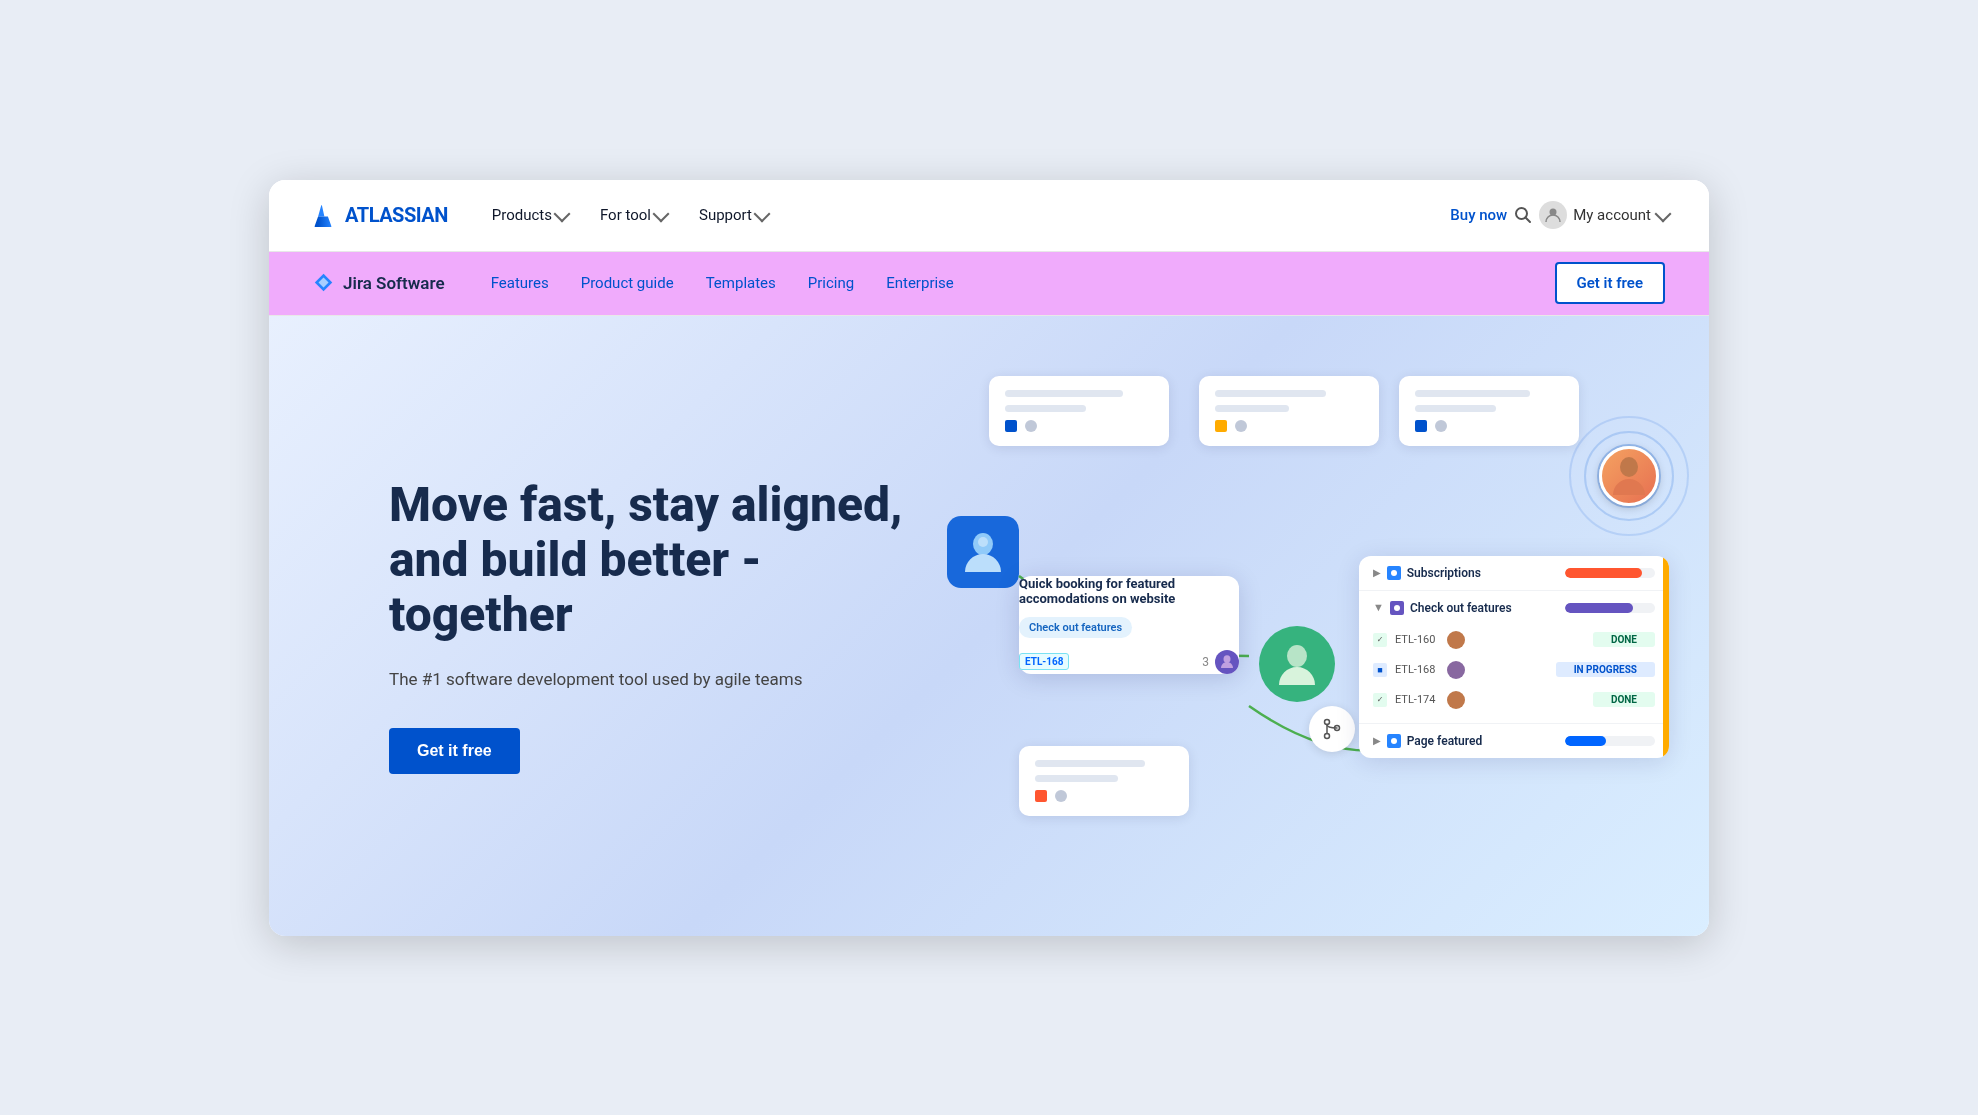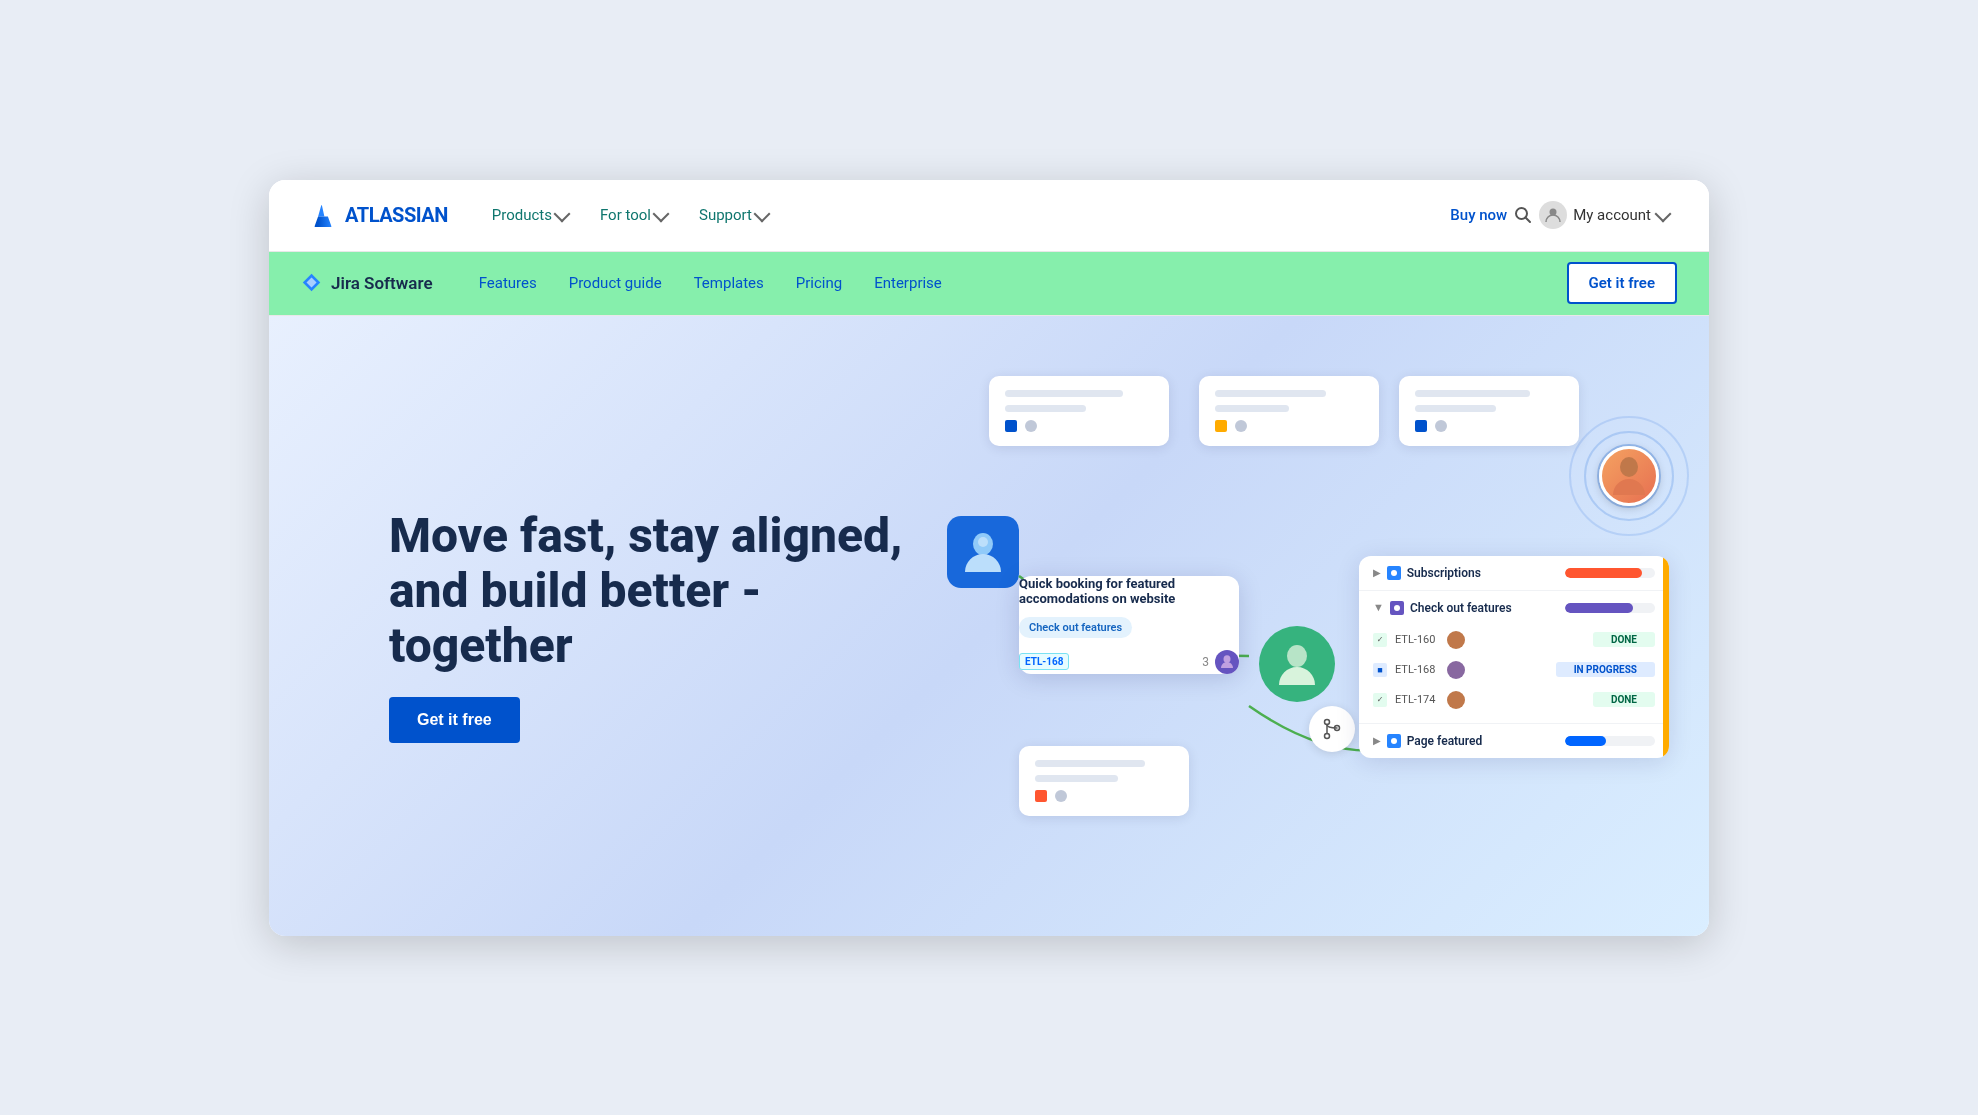--- a/index.html
+++ b/index.html
@@ -56,21 +56,21 @@
       display: flex;
       align-items: center;
       gap: 8px;
     }
     .top-nav-link {
       display: flex;
       align-items: center;
       gap: 4px;
       padding: 8px 12px;
       font-size: 15px;
-      color: #0f766e;
+      color: #0f172a;
       text-decoration: none;
       cursor: pointer;
       border-radius: 4px;
     }
     .chevron-icon {
       width: 12px;
       height: 12px;
       border-right: 2px solid #666;
       border-bottom: 2px solid #666;
       transform: rotate(45deg);
@@ -108,23 +108,23 @@
       height: 28px;
       border-radius: 50%;
       background: #ddd;
       display: flex;
       align-items: center;
       justify-content: center;
     }
 
     
     .sub-nav {
-      background: #86efac;
+      background: #f0abfc;
       border-bottom: 1px solid #e8e8e8;
-      padding: 0 32px;
+      padding: 0 44px;
       height: 64px;
       display: flex;
       align-items: center;
       justify-content: space-between;
     }
     .sub-nav-left {
       display: flex;
       align-items: center;
       gap: 32px;
     }
@@ -498,20 +498,21 @@
         <a class="sub-nav-link">Pricing</a>
         <a class="sub-nav-link">Enterprise</a>
       </div>
     </div>
     <a class="get-it-free-btn">Get it free</a>
   </nav>
 
   <section class="hero">
     <div class="hero-content">
       <h1 class="hero-title">Move fast, stay aligned, and build better - together</h1>
+      <p class="hero-subtitle">The #1 software development tool used by agile teams</p>
       <button class="hero-cta-btn">Get it free</button>
     </div>
 
     <div class="hero-illustration">
       <div class="illus-container">
 
         <div style="position:absolute; right:20px; top:100px; width:120px; height:120px;">
           <div style="position:absolute; right:0; top:0; width:120px; height:120px; border-radius:50%; border:2px solid #1868db; opacity:0.15;"></div>
           <div style="position:absolute; right:15px; top:15px; width:90px; height:90px; border-radius:50%; border:2px solid #1868db; opacity:0.2;"></div>
           <div style="position:absolute; right:28px; top:28px; width:64px; height:64px; border-radius:50%; border:2px solid #1868db; opacity:0.3;"></div>

